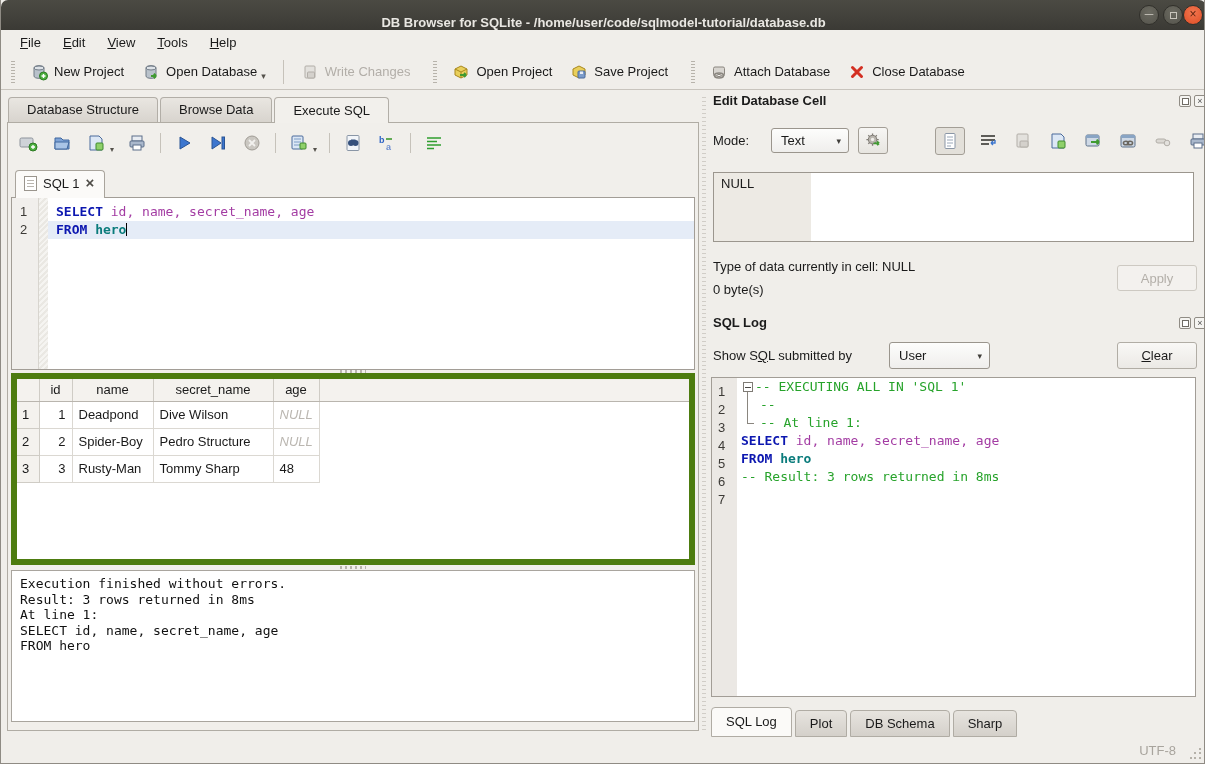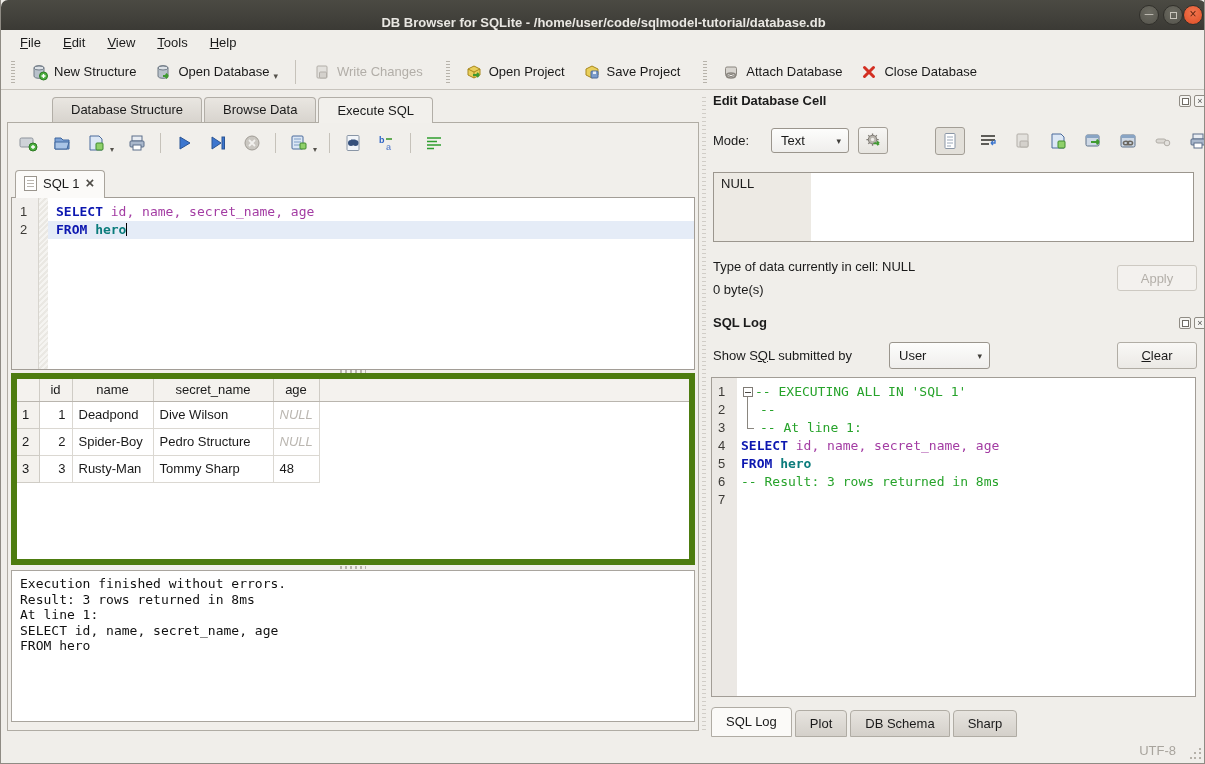--- a/index.html
+++ b/index.html
@@ -30,21 +30,21 @@
     background:#f0eeea; border-bottom:1px solid #c8c4bd; display:flex; align-items:center; padding:0 4px; }
   .tb-handle { width:4px; height:22px; margin:0 6px;
     background:repeating-linear-gradient(#b7b3ab 0 1px, transparent 1px 3px); }
   .tb-sep { width:1px; height:24px; background:#c6c2ba; margin:0 8px; }
   .tb-btn { display:flex; align-items:center; gap:6px; padding:5px 9px; border-radius:3px; white-space:nowrap; }
   .tb-btn svg { width:18px; height:18px; }
   .tb-btn.disabled { color:#b2aea8; }
   .tb-caret { font-size:9px; color:#55524c; margin-left:-2px; align-self:flex-end; }
 
   
-  .main-tabs { position:absolute; left:7px; top:97px; height:26px; display:flex;margin-left:44px; }
+  .main-tabs { position:absolute; left:7px; top:97px; height:26px; display:flex; }
   .mtab { padding:4px 18px 5px 18px; border:1px solid #b2aea7; border-bottom:none;
     border-radius:4px 4px 0 0; background:linear-gradient(#e9e6e1,#d7d3cd); margin-right:2px; }
   .mtab.active { background:#f2f0ec; position:relative; z-index:3; padding-top:5px; }
 
   .pane { position:absolute; left:6px; top:122px; width:692px; height:609px;
     border:1px solid #b0aca4; background:#f1efeb; }
 
   .sql-toolbar { position:absolute; left:16px; top:132px; display:flex; align-items:center; gap:12px; }
   .stb-icon { width:22px; height:22px; display:flex; align-items:center; justify-content:center; }
   .stb-icon svg { width:20px; height:20px; }
@@ -123,21 +123,21 @@
   .cell-editor { position:absolute; left:712px; top:172px; width:481px; height:70px;
     background:#ffffff; border:1px solid #9b968e; display:flex; }
   .cell-editor .strip { width:97px; background:#edeae4; padding:3px 0 0 7px; font-size:13px; }
 
   .log-box { position:absolute; left:710px; top:377px; width:485px; height:320px;
     background:#ffffff; border:1px solid #a29d96; display:flex;
     font-family:"DejaVu Sans Mono","Liberation Mono",monospace; font-size:13px; }
   .log-gutter { width:25px; background:#ebe8e4; padding-top:5px; }
   .log-gutter div { height:18px; line-height:18px; padding-left:6px; color:#3c3a36;
     font-family:"Liberation Sans",sans-serif; }
-  .log-code { flex:1; padding-top:5px; }
+  .log-code { flex:1; }
   .log-line { height:18px; line-height:18px; padding-left:4px; white-space:pre; }
   .fold { display:inline-block; width:14px; height:18px; vertical-align:top; position:relative; }
   .fold.box::before { content:""; position:absolute; left:2px; top:4px; width:8px; height:8px;
     border:1px solid #7f7b75; background:#fff; }
   .fold.box::after { content:""; position:absolute; left:4px; top:9px; width:6px; height:1px; background:#4c4a46; }
   .fold.box i { position:absolute; left:6px; top:14px; height:4px; width:1px; background:#8a867f; }
   .fold.pipe::before { content:""; position:absolute; left:6px; top:0; bottom:0; width:1px; background:#8a867f; }
   .fold.corner::before { content:""; position:absolute; left:6px; top:0; height:9px; width:1px; background:#8a867f; }
   .fold.corner::after { content:""; position:absolute; left:6px; top:9px; width:7px; height:1px; background:#8a867f; }
   .sub { padding-left:5px; }
@@ -186,21 +186,21 @@
 
   <div class="toolbar">
     <span class="tb-handle"></span>
     <span class="tb-btn">
       <svg viewBox="0 0 18 18">
           <path d="M4 5c0-1.5 2.2-2.3 5-2.3s5 .8 5 2.3v8c0 1.5-2.2 2.3-5 2.3s-5-.8-5-2.3z" fill="#b9c2cb" stroke="#707a85"></path>
           <ellipse cx="9" cy="5" rx="5" ry="2" fill="#dde2e7" stroke="#707a85"></ellipse>
           <circle cx="13.5" cy="13" r="4" fill="#4caf3f" stroke="#2c7a22"></circle>
           <path d="M13.5 11v4M11.5 13h4" stroke="#fff" stroke-width="1.4"></path>
         </svg>
-      <span>New Structure</span>
+      <span>New Project</span>
     </span>
     <span class="tb-btn">
       <svg viewBox="0 0 18 18">
           <path d="M4 5c0-1.5 2.2-2.3 5-2.3s5 .8 5 2.3v8c0 1.5-2.2 2.3-5 2.3s-5-.8-5-2.3z" fill="#b9c2cb" stroke="#707a85"></path>
           <ellipse cx="9" cy="5" rx="5" ry="2" fill="#dde2e7" stroke="#707a85"></ellipse>
           <path d="M9 13h5m0 0l-2.2-2.2M14 13l-2.2 2.2" stroke="#3f9a30" stroke-width="2" fill="none"></path>
         </svg>
       <span>Open Database</span>
       <span class="tb-caret">▾</span>
     </span>

